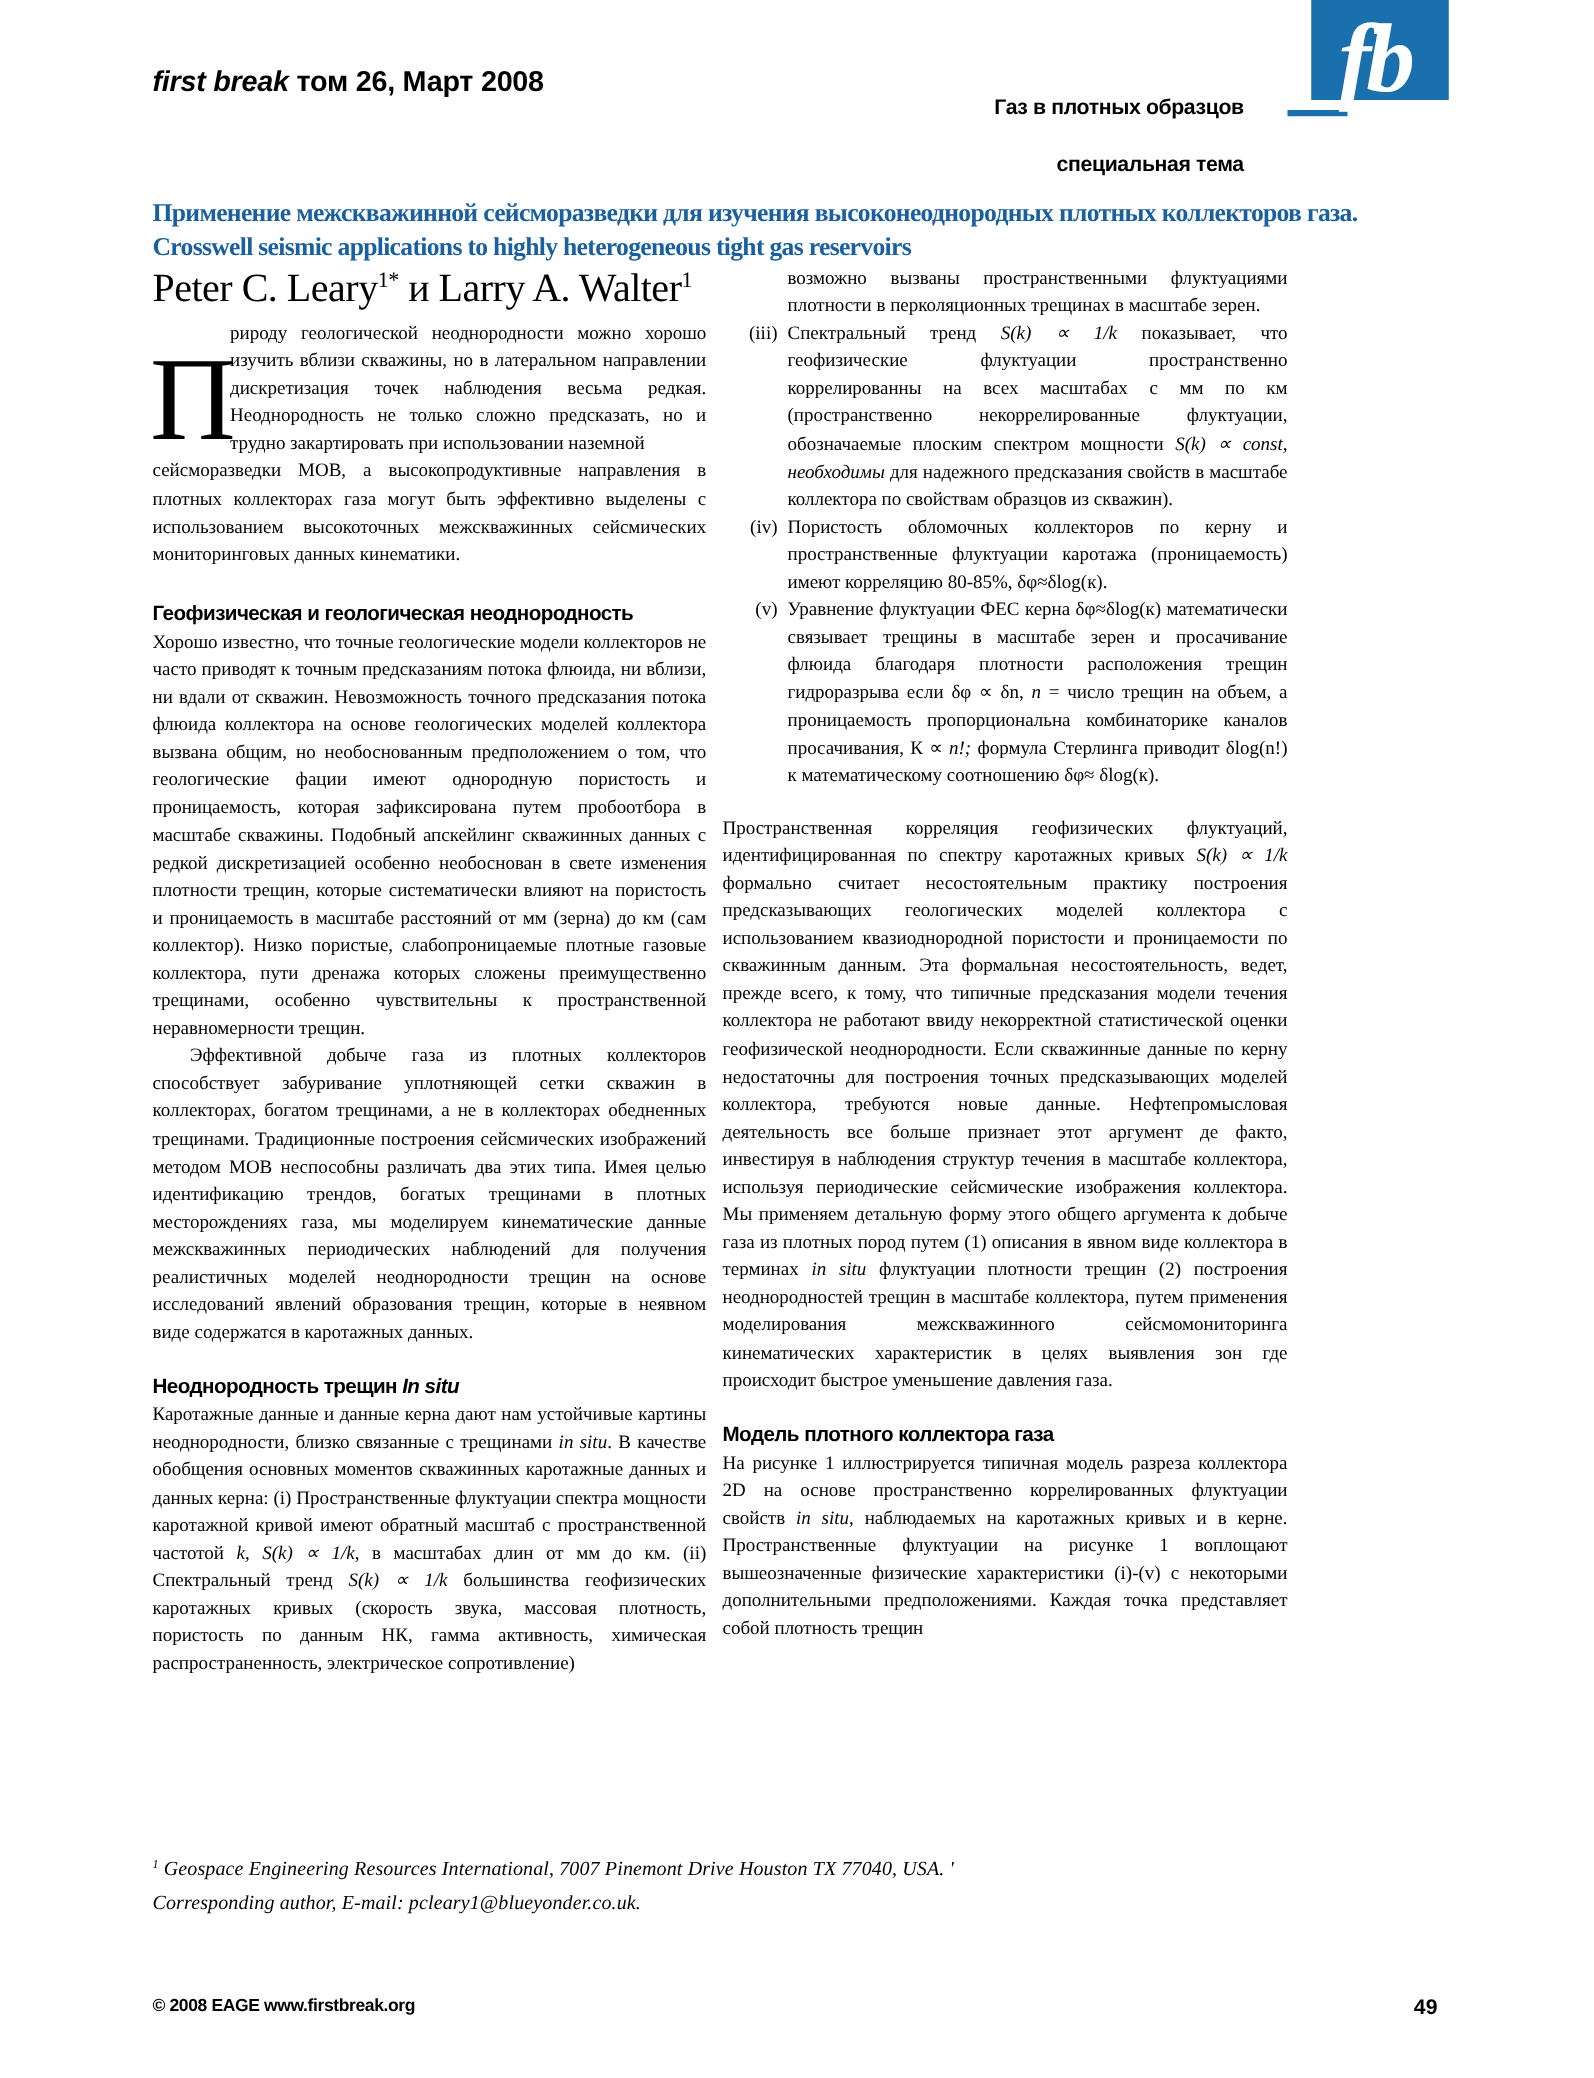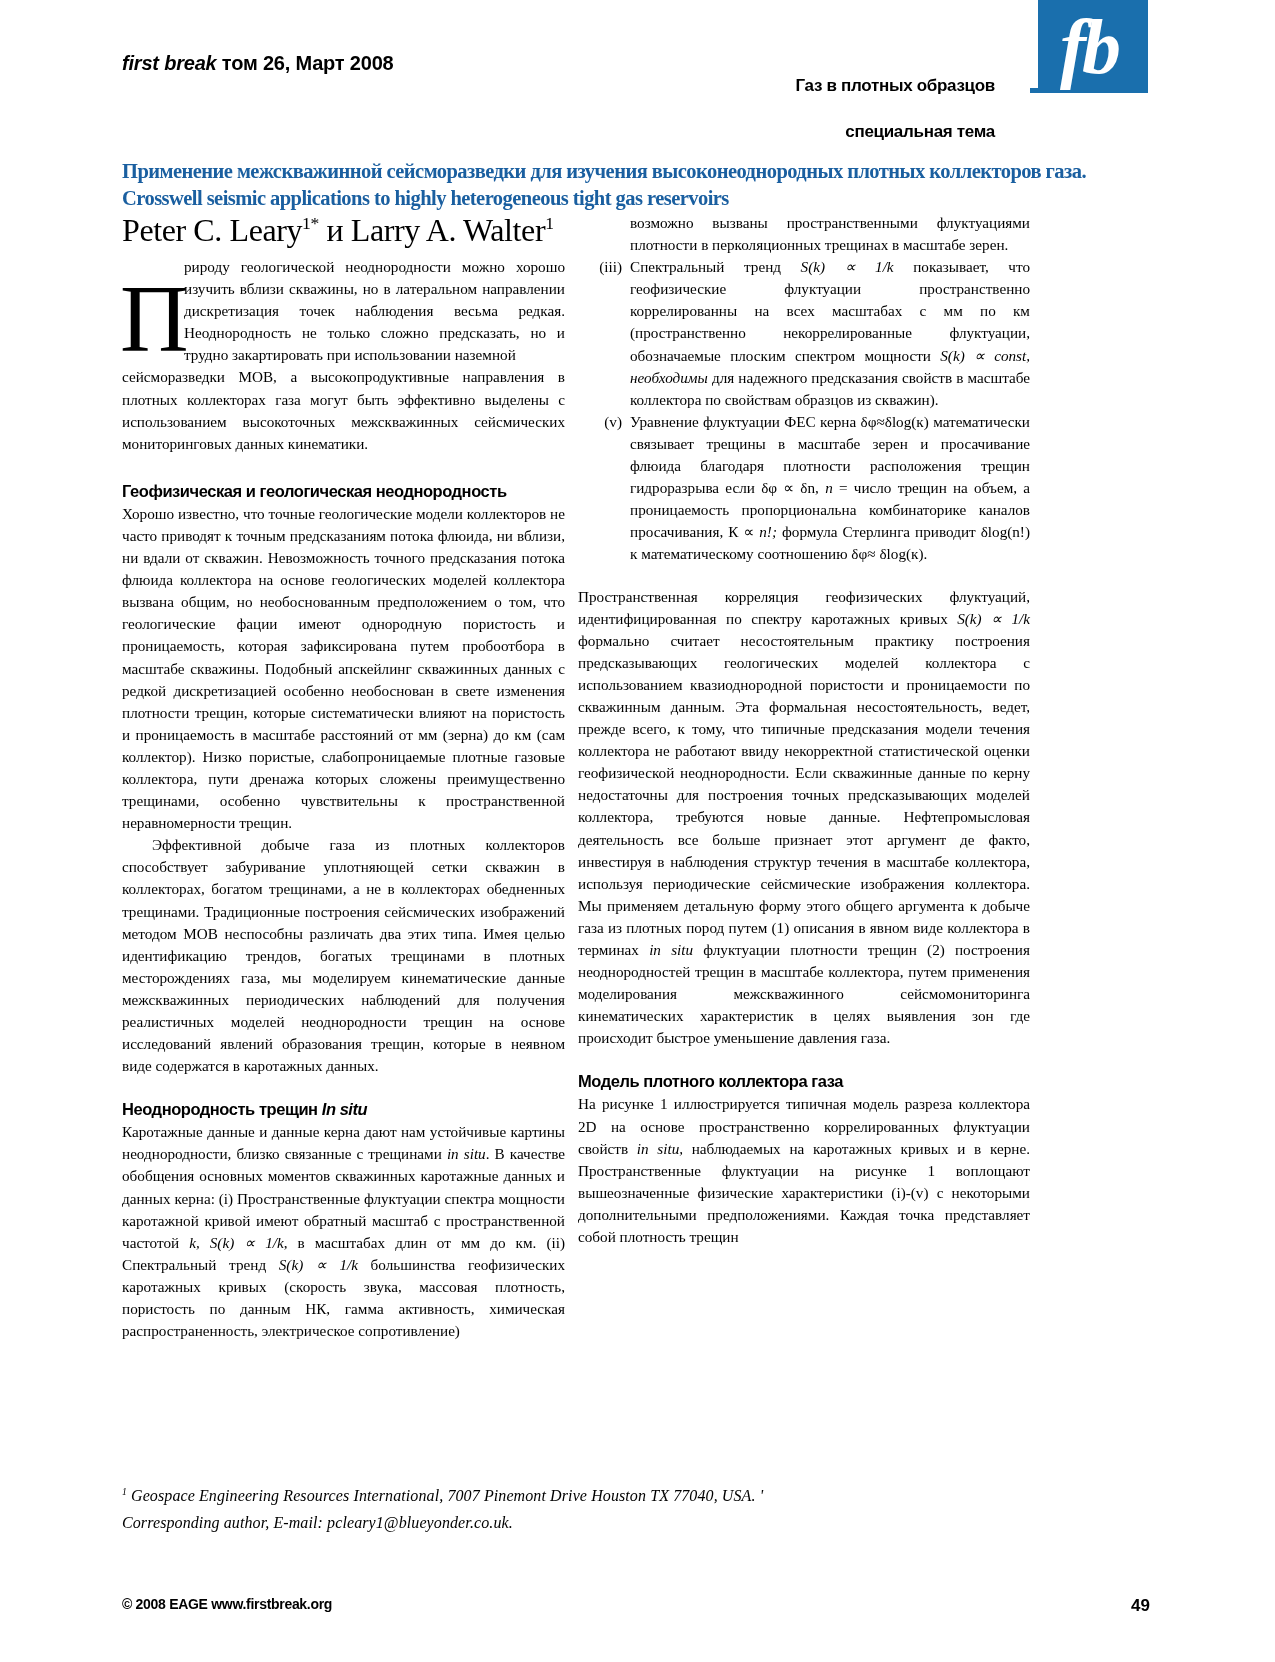--- a/index.html
+++ b/index.html
@@ -24,23 +24,23 @@
   .logo-block {
     position: absolute;
     top: 0;
     left: 1030px;
     width: 118px;
     height: 100px;
   }
   .logo-square {
     position: absolute;
     top: 0;
-    left: 8px;
+    left: 19px;
     width: 110px;
-    height: 93px;
+    height: 80px;
     background: #1a6fad;
   }
   .logo-underline {
     position: absolute;
     top: 88px;
     left: 0px;
     width: 48px;
     height: 5px;
     background: #1a6fad;
   }
@@ -55,21 +55,21 @@
     line-height: 78px;
     color: #ffffff;
     letter-spacing: -4px;
   }
 
   .masthead-left {
     position: absolute;
     top: 52px;
     left: 122px;
     font-family: "Liberation Sans", sans-serif;
-    font-size: 20px;
+    font-size: 23px;
     font-weight: bold;
     letter-spacing: -0.2px;
     white-space: nowrap;
   }
   .masthead-left .it {
     font-style: italic;
   }
   .masthead-right {
     position: absolute;
     top: 76px;
@@ -298,20 +298,24 @@
 
     <div class="cont-lines">возможно вызваны пространственными флуктуациями плотности в  перколяционных трещинах в масштабе зерен.</div>
 
     <div class="numlist">
 
       <div class="numitem">
         <span class="marker">(iii)</span>
         <span><span>Спектральный тренд </span><span class="it">S(k) ∝ 1/k</span><span> показывает, что геофизические флуктуации пространственно коррелированны на всех масштабах  с мм по км (пространственно некоррелированные флуктуации, обозначаемые плоским спектром мощности </span><span class="it">S(k) ∝ const, необходимы</span><span> для надежного предсказания свойств в масштабе коллектора по свойствам образцов из скважин).</span></span>
       </div>
 
+      <div class="numitem">
+        <span class="marker">(iv)</span>
+        <span>Пористость обломочных коллекторов по керну  и пространственные флуктуации каротажа (проницаемость) имеют корреляцию 80-85%, δφ≈δlog(к).</span>
+      </div>
 
       <div class="numitem">
         <span class="marker">(v)</span>
         <span><span>Уравнение флуктуации ФЕС керна δφ≈δlog(к) математически связывает трещины в масштабе зерен  и просачивание флюида благодаря плотности расположения трещин гидроразрыва если δφ ∝ δn, </span><span class="it">n</span><span> = число трещин на объем, а проницаемость пропорциональна комбинаторике каналов просачивания, К ∝ </span><span class="it">n!;</span><span> формула Стерлинга приводит δlog(n!) к математическому соотношению δφ≈ δlog(к).</span></span>
       </div>
     </div>
 
     <div class="gap-sm"></div>
 
     <p class="p noindent"><span>Пространственная корреляция геофизических флуктуаций, идентифицированная по спектру каротажных кривых </span><span class="it">S(k) ∝ 1/k</span><span> формально считает несостоятельным практику построения предсказывающих геологических моделей коллектора с использованием квазиоднородной пористости и проницаемости по скважинным данным. Эта формальная несостоятельность, ведет, прежде всего, к тому, что типичные предсказания модели течения коллектора не работают ввиду некорректной статистической оценки геофизической неоднородности. Если скважинные данные по керну недостаточны для построения точных предсказывающих моделей коллектора, требуются новые данные. Нефтепромысловая деятельность все больше признает этот аргумент де факто, инвестируя в наблюдения структур течения в масштабе коллектора, используя периодические сейсмические изображения коллектора. Мы применяем  детальную форму этого общего аргумента к добыче газа из плотных пород путем (1) описания в явном виде  коллектора в терминах </span><span class="it">in situ</span><span> флуктуации плотности трещин (2) построения неоднородностей трещин в масштабе коллектора, путем применения моделирования межскважинного сейсмомониторинга кинематических характеристик в целях выявления зон где происходит быстрое уменьшение давления газа.</span></p>

